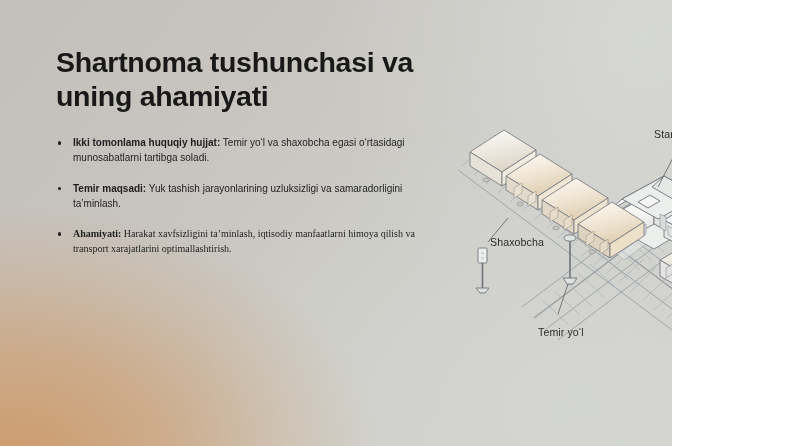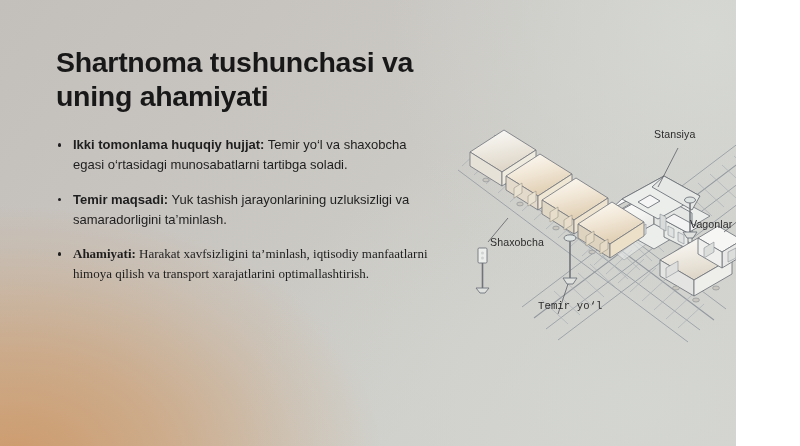--- a/index.html
+++ b/index.html
@@ -4,21 +4,21 @@
 <title>Shartnoma tushunchasi va uning ahamiyati</title>
 <style>
   * { margin:0; padding:0; box-sizing:border-box; }
   html, body {
     width:800px; height:446px;
     overflow:hidden;
     font-family:"Liberation Sans", sans-serif;
   }
   #slide {
     position:relative;
-    width:736px; height:446px;
+    width:672px; height:446px;
     background-color:#c8c6c2;
     background-image:
       radial-gradient(ellipse 460px 330px at 2% 104%, rgba(206,151,100,0.92) 0%, rgba(206,155,106,0.62) 34%, rgba(206,160,115,0.22) 62%, rgba(206,160,115,0) 80%),
       radial-gradient(ellipse 420px 420px at 96% 8%, rgba(214,216,212,0.95) 0%, rgba(210,212,208,0.45) 45%, rgba(210,212,208,0) 75%),
       radial-gradient(ellipse 520px 380px at 88% 92%, rgba(212,214,210,0.9) 0%, rgba(210,212,208,0.4) 48%, rgba(210,212,208,0) 78%),
       linear-gradient(128deg, #c3c0bc 0%, #c7c4c0 26%, #cbc9c4 48%, #cfcfca 68%, #d3d3ce 100%);
     overflow:hidden;
   }
 
   
@@ -33,21 +33,21 @@
     line-height:1.18;
     color:#181818;
     letter-spacing:-0.3px;
     width:420px;
   }
   #bullet-list { margin-top:22px; list-style:none; }
   .bullet-item {
     position:relative;
     padding-left:17px;
     margin-bottom:15px;
-    font-size:13px;
+    font-size:10px;
     line-height:1.52;
     color:#1e1e1e;
     width:385px;
   }
   .bullet-item:last-child { margin-bottom:0;font-family:Liberation Serif, serif; }
   .bullet-dot {
     position:absolute;
     left:2px; top:0.62em;
     width:3.4px; height:3.4px;
     border-radius:50%;
@@ -65,21 +65,21 @@
   .ill-label {
     position:absolute;
     font-size:10.6px;
     color:#2c2c2c;
     white-space:nowrap;
     letter-spacing:0.1px;
   }
   #label-stansiya  { left:654px; top:128px; }
   #label-vagonlar  { left:690px; top:218px; }
   #label-shaxobcha { left:466px; top:236px;margin-left:24px; }
-  #label-temiryol  { left:538px; top:300px;font-family:Liberation Mono, monospace; }
+  #label-temiryol  { left:538px; top:326px; }
 </style>
 </head>
 <body>
 
 <div id="slide">
 
   <div id="text-col">
 
     <h1 id="page-title">Shartnoma tushunchasi va uning ahamiyati</h1>
 

